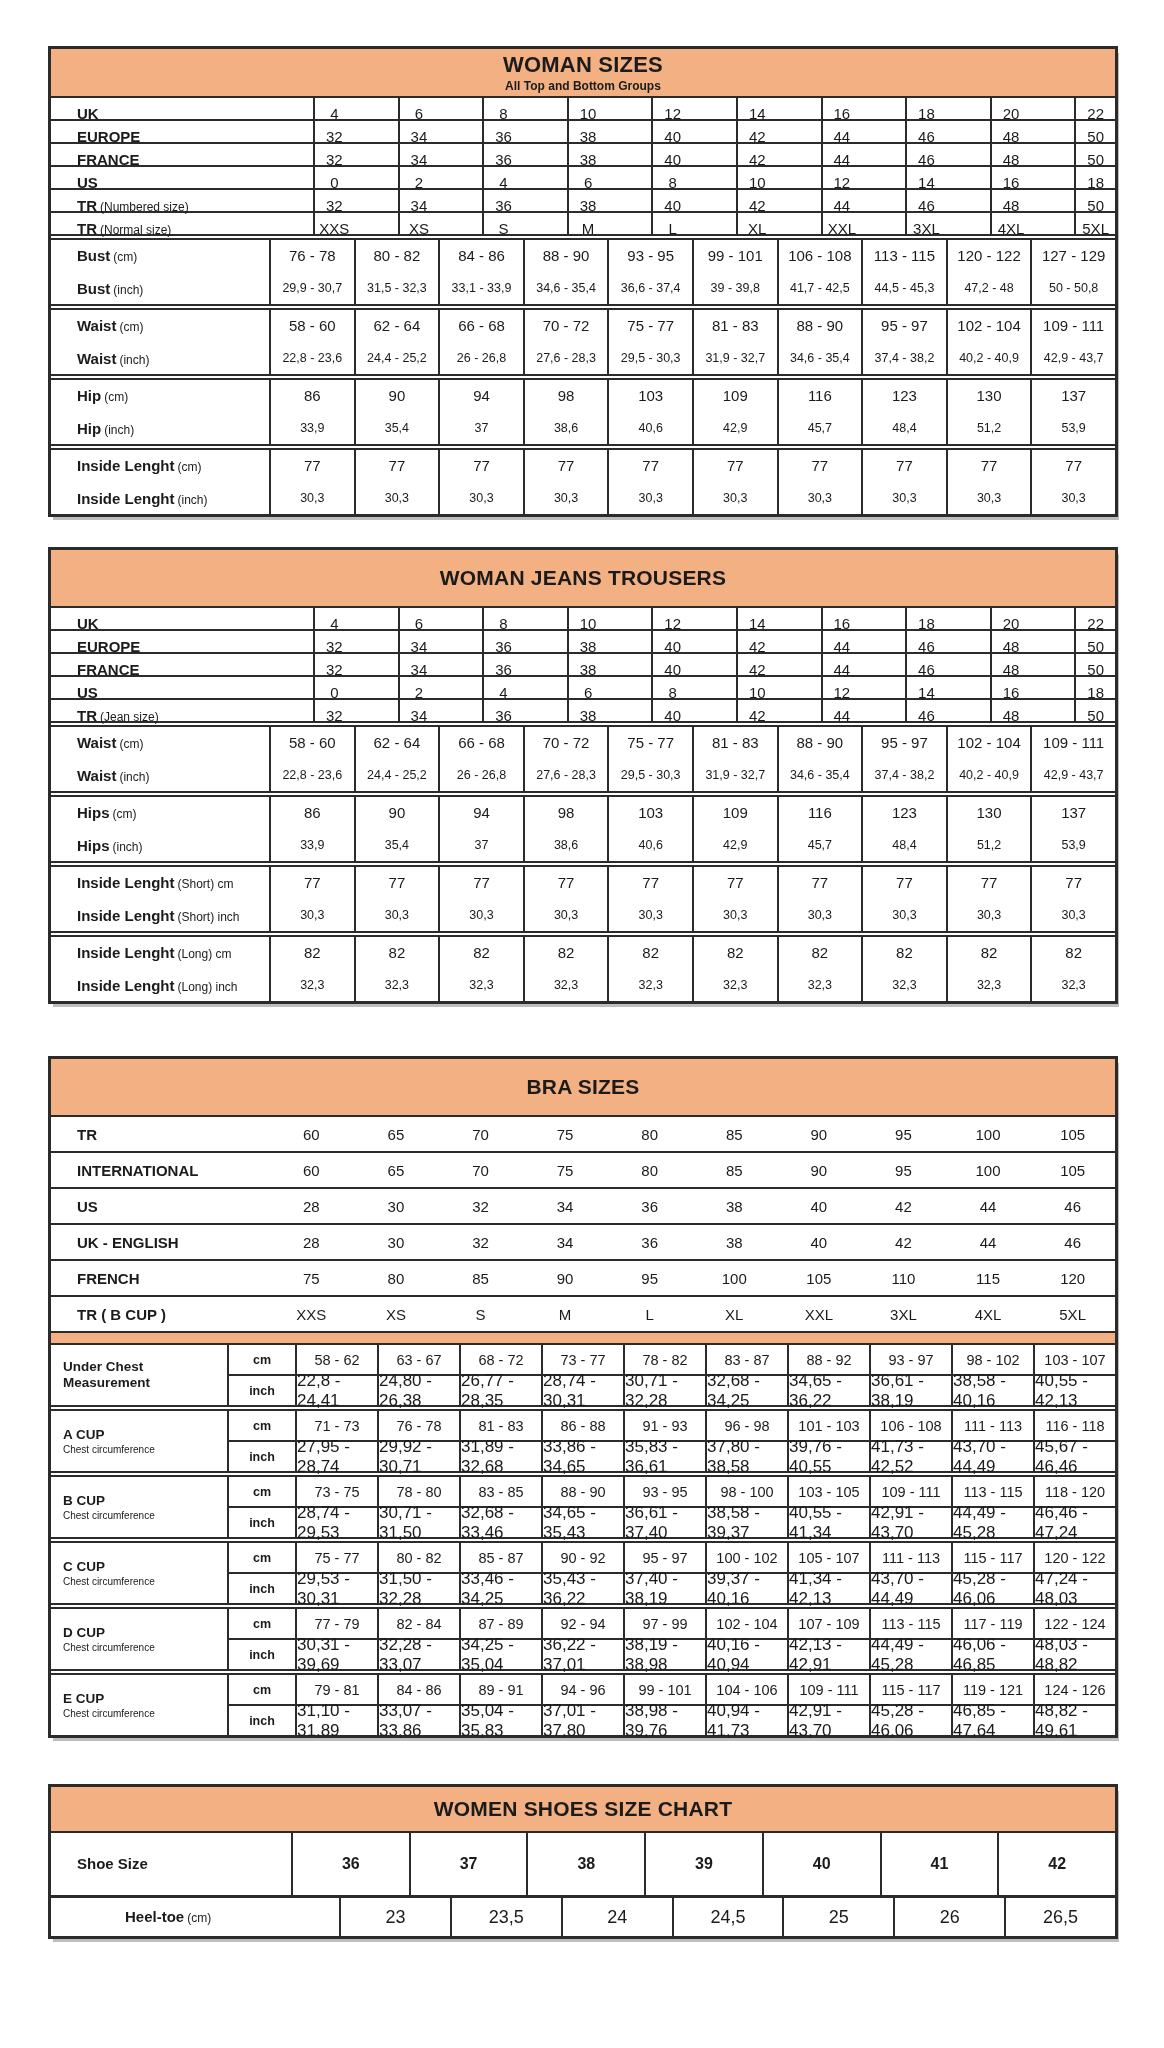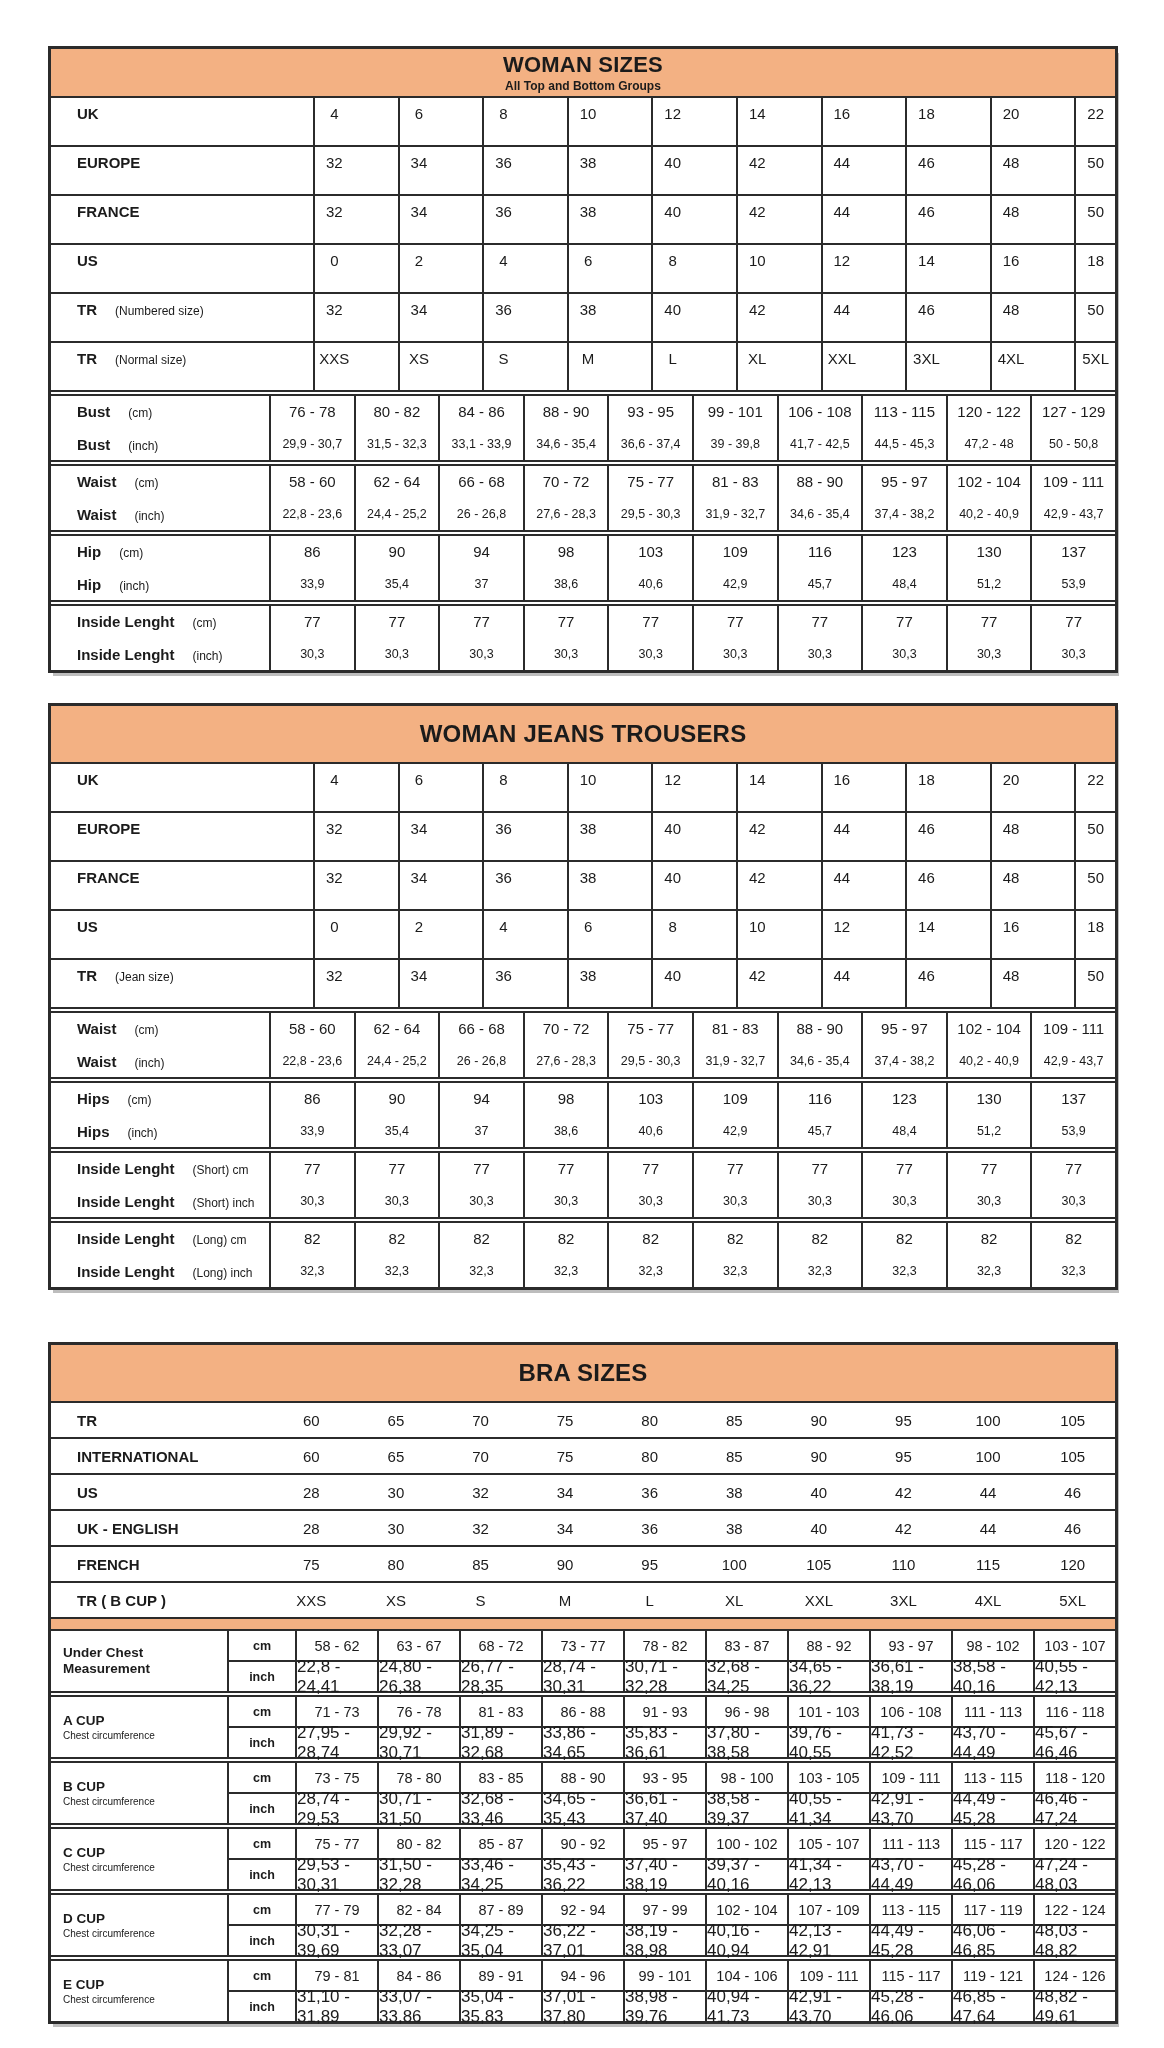--- a/index.html
+++ b/index.html
@@ -8,35 +8,35 @@
   .sheet{position:absolute;left:48px;top:46px;width:1070px;}
 
   .tbl{border:3px solid #2b2b2b;background:#ffffff;box-sizing:border-box;box-shadow:3px 5px 0 -2px #bdbdbd;}
   #t2{margin-top:30px;}
   #t3{margin-top:52px;}
   #t4{margin-top:46px;}
 
   .thead{background:#f3b183;border-bottom:2.5px solid #2b2b2b;text-align:center;display:flex;flex-direction:column;justify-content:center;height:56px;}
   #t1 .thead{height:47px;}
   #t4 .thead{height:44px;}
-  .ttitle{font-weight:bold;font-size:24px;letter-spacing:.2px;}
+  .ttitle{font-weight:bold;font-size:21px;letter-spacing:.2px;}
   #t1 .ttitle{font-size:22px;}
   .tsub{font-weight:bold;font-size:12px;margin-top:1px;}
 
   
   .r{display:flex;}
   .r + .r{border-top:2px solid #2b2b2b;}
   .r.dbl{border-top:6px double #2b2b2b;}
-  .single{height:47px;gap:44px;}
+  .single{height:21px;gap:44px;}
   .single .ln{line-height:31px;}
   .pair{height:64px;}
   .pair .ln{line-height:32px;}
   .lab{width:218px;padding-left:26px;box-sizing:border-box;}
   .lm{font-weight:bold;font-size:15px;white-space:nowrap;}
-  .nt{font-size:12px;font-weight:normal;margin-left:18px;white-space:nowrap;}
+  .nt{font-size:12px;font-weight:normal;margin-left:3px;white-space:nowrap;}
   .v{flex:1 1 0;border-left:2px solid #2b2b2b;text-align:center;min-width:0;}
   .v .ln{font-size:15px;}
   .v .ln.sm{font-size:12.5px;}
 
   
   .brow{height:34px;display:flex;align-items:center;}
   .brow + .brow{border-top:2.5px solid #2b2b2b;}
   .lab2{width:218px;padding-left:26px;box-sizing:border-box;font-weight:bold;font-size:15px;white-space:nowrap;}
   .bv{flex:1 1 0;text-align:center;font-size:15px;min-width:0;}
   .band{height:10px;background:#f3b183;border-top:2.5px solid #2b2b2b;border-bottom:2.5px solid #2b2b2b;}

